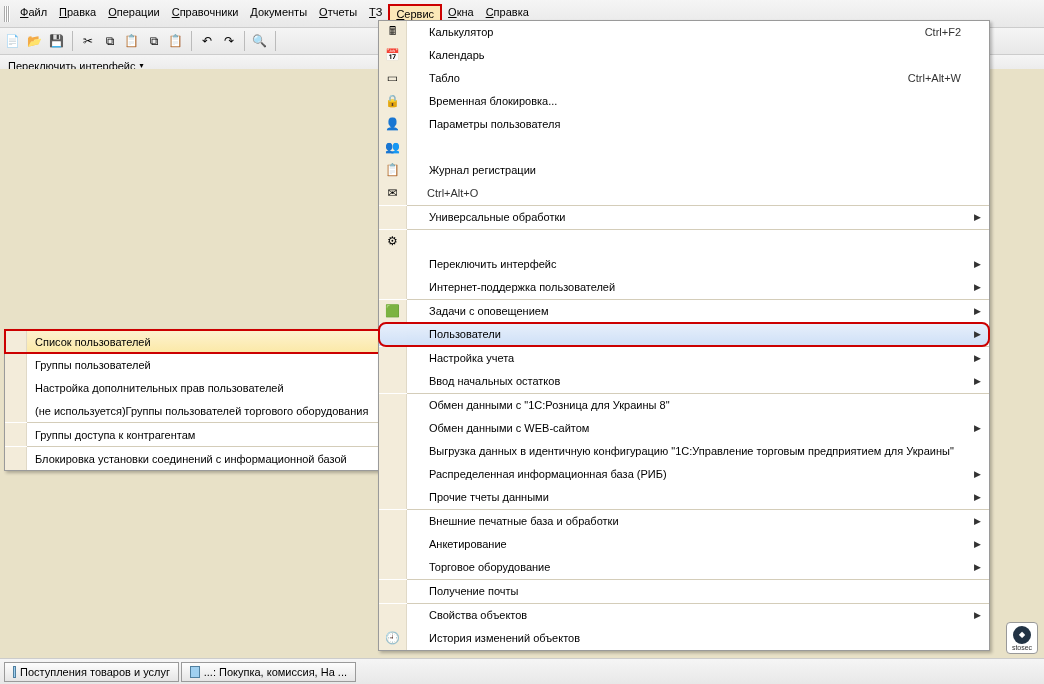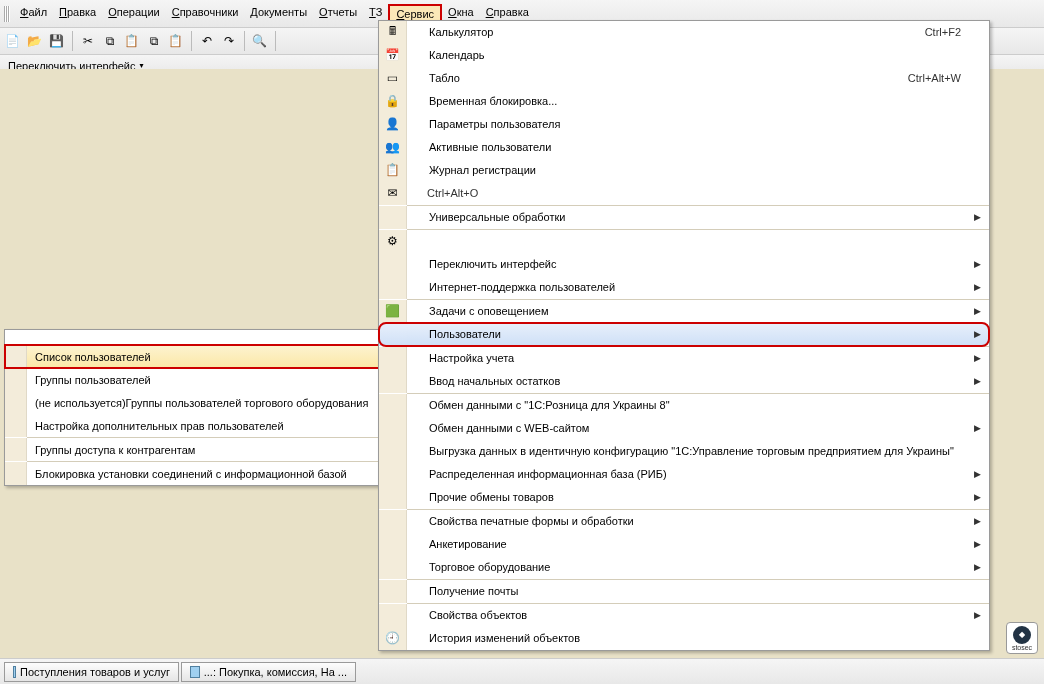--- a/index.html
+++ b/index.html
@@ -29,21 +29,21 @@
   .dropdown .row .arrow{ position:absolute; right:8px; font-size:9px; color:#333;}
   .dropdown .row.highlight{ background:linear-gradient(#e8f0fb,#cfe0f7);}
   .dropdown .row.highlight .iconcell{ background:linear-gradient(#e8f0fb,#cfe0f7); border-right:1px solid transparent;}
   .dropdown .row.highlight.boxed{ outline:2px solid #c00; outline-offset:-1px;border-radius:7px;}
   .dropdown .divline{ height:1px; margin-left:28px; background:#d4cdb9; }
   
   .submenu { position:absolute; top:329px; left:4px; width:378px; background:#fff; border:1px solid #9a9a9a; box-shadow:2px 2px 3px rgba(0,0,0,.25); z-index:90;}
   .submenu .srow{ height:23px; display:flex; align-items:center; cursor:default;}
   .submenu .srow .siconcell{width:22px; height:23px; background:#f3ecda; border-right:1px solid #e0d9c7; flex:none;}
   .submenu .srow .slabel{ flex:1; padding-left:8px; padding-right:6px; white-space:nowrap; overflow:hidden; text-overflow:ellipsis;}
-  .submenu .srow.highlight{ background:linear-gradient(#fdf3d1,#fbe8a6);margin-top:15px;}
+  .submenu .srow.highlight{ background:linear-gradient(#fdf3d1,#fbe8a6);}
   .submenu .srow.highlight.boxed{ outline:2px solid #c00; outline-offset:-1px;}
   .submenu .sdiv{ height:1px; margin-left:22px; background:#d4cdb9;}
   
   .taskbar { position:absolute; bottom:0; left:0; right:0; height:26px; background:linear-gradient(#f5f5f5,#e8e8e8); border-top:1px solid #ccc; display:flex; align-items:center; padding-left:4px; gap:2px;}
   .taskbar .task{ height:20px; border:1px solid #9a9a9a; background:linear-gradient(#fdfdfd,#e5e5e5); padding:0 8px; display:flex; align-items:center; gap:4px; font-size:11px; max-width:175px; overflow:hidden; white-space:nowrap;}
   .taskbar .task .tic{ width:12px; height:12px; background:#a0d0f0; border:1px solid #5080a0;}
   
   .logo { position:absolute; right:6px; bottom:30px; width:32px; height:32px; background:#fff; border:1px solid #999; border-radius:4px; display:flex; flex-direction:column; align-items:center; justify-content:center; font-size:7px; color:#333;}
   .logo .circ{ width:18px; height:18px; border-radius:50%; background:#234; display:flex; align-items:center; justify-content:center; color:#fff; font-size:8px;}
 </style>
@@ -109,21 +109,20 @@
     <div class="row">
       <div class="iconcell">🔒</div>
       <div class="label">Временная блокировка...</div>
     </div>
     <div class="row">
       <div class="iconcell">👤</div>
       <div class="label">Параметры пользователя</div>
     </div>
     <div class="row">
       <div class="iconcell">👥</div>
-      <div class="label">Активные пользователи</div>
     </div>
     <div class="row">
       <div class="iconcell">📋</div>
       <div class="label">Журнал регистрации</div>
     </div>
     <div class="row">
       <div class="iconcell">✉</div>
       <div class="shortcut">Ctrl+Alt+O</div>
     </div>
     <div class="divline"></div>
@@ -182,27 +181,27 @@
       <div class="iconcell"></div>
       <div class="label">Выгрузка данных в идентичную конфигурацию "1С:Управление торговым предприятием для Украины"</div>
     </div>
     <div class="row">
       <div class="iconcell"></div>
       <div class="label">Распределенная информационная база (РИБ)</div>
       <div class="arrow">▶</div>
     </div>
     <div class="row">
       <div class="iconcell"></div>
-      <div class="label">Прочие обмены товаров</div>
-      <div class="arrow">▶</div>
-    </div>
-    <div class="divline"></div>
-    <div class="row">
-      <div class="iconcell"></div>
-      <div class="label">Свойства печатные формы и обработки</div>
+      <div class="label">Прочие тчеты данными</div>
+      <div class="arrow">▶</div>
+    </div>
+    <div class="divline"></div>
+    <div class="row">
+      <div class="iconcell"></div>
+      <div class="label">Внешние печатные база и обработки</div>
       <div class="arrow">▶</div>
     </div>
     <div class="row">
       <div class="iconcell"></div>
       <div class="label">Анкетирование</div>
       <div class="arrow">▶</div>
     </div>
     <div class="row">
       <div class="iconcell"></div>
       <div class="label">Торговое оборудование</div>
@@ -229,25 +228,25 @@
     <div class="srow highlight boxed">
       <div class="siconcell"></div>
       <div class="slabel">Список пользователей</div>
     </div>
     <div class="srow">
       <div class="siconcell"></div>
       <div class="slabel">Группы пользователей</div>
     </div>
     <div class="srow">
       <div class="siconcell"></div>
+      <div class="slabel">Настройка дополнительных прав пользователей</div>
+    </div>
+    <div class="srow">
+      <div class="siconcell"></div>
       <div class="slabel">(не используется)Группы пользователей торгового оборудования</div>
-    </div>
-    <div class="srow">
-      <div class="siconcell"></div>
-      <div class="slabel">Настройка дополнительных прав пользователей</div>
     </div>
     <div class="sdiv"></div>
     <div class="srow">
       <div class="siconcell"></div>
       <div class="slabel">Группы доступа к контрагентам</div>
     </div>
     <div class="sdiv"></div>
     <div class="srow">
       <div class="siconcell"></div>
       <div class="slabel">Блокировка установки соединений с информационной базой</div>

